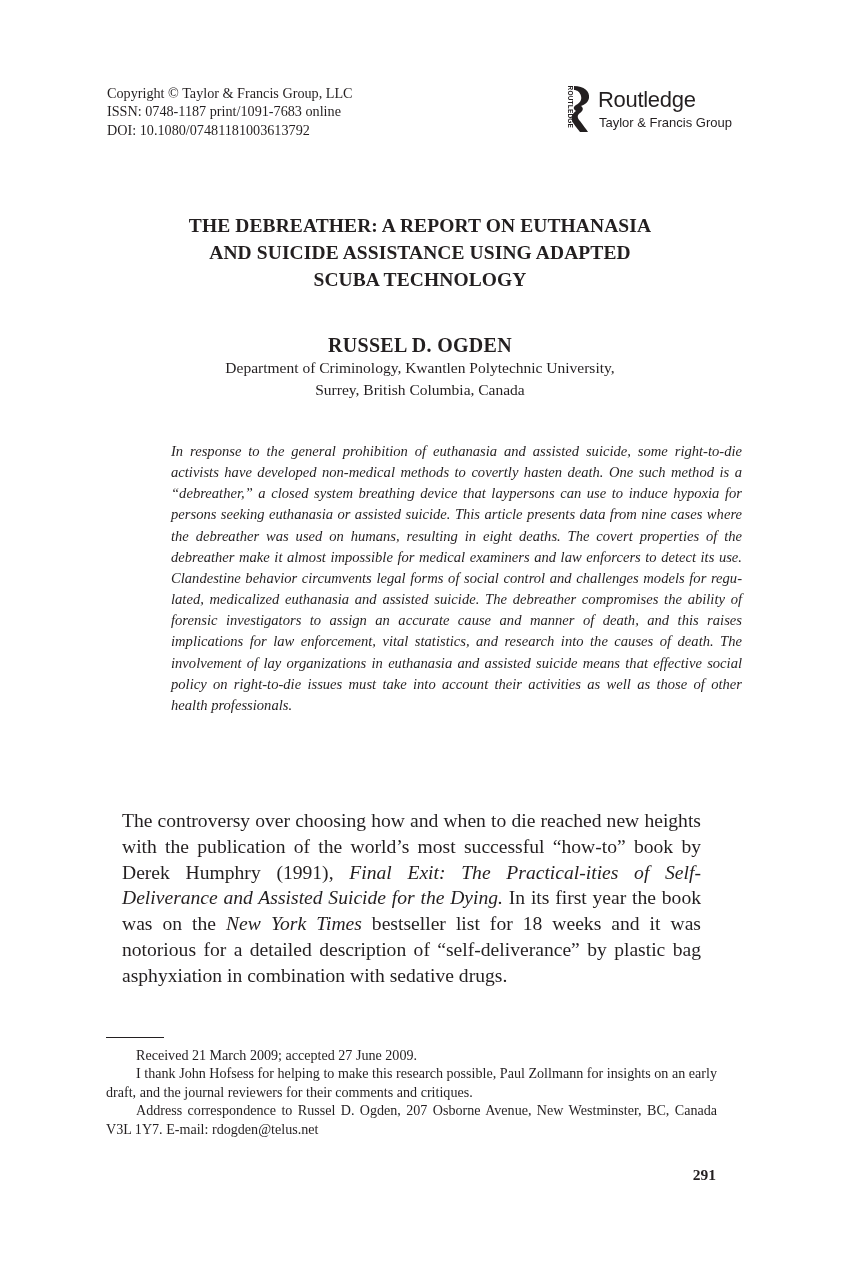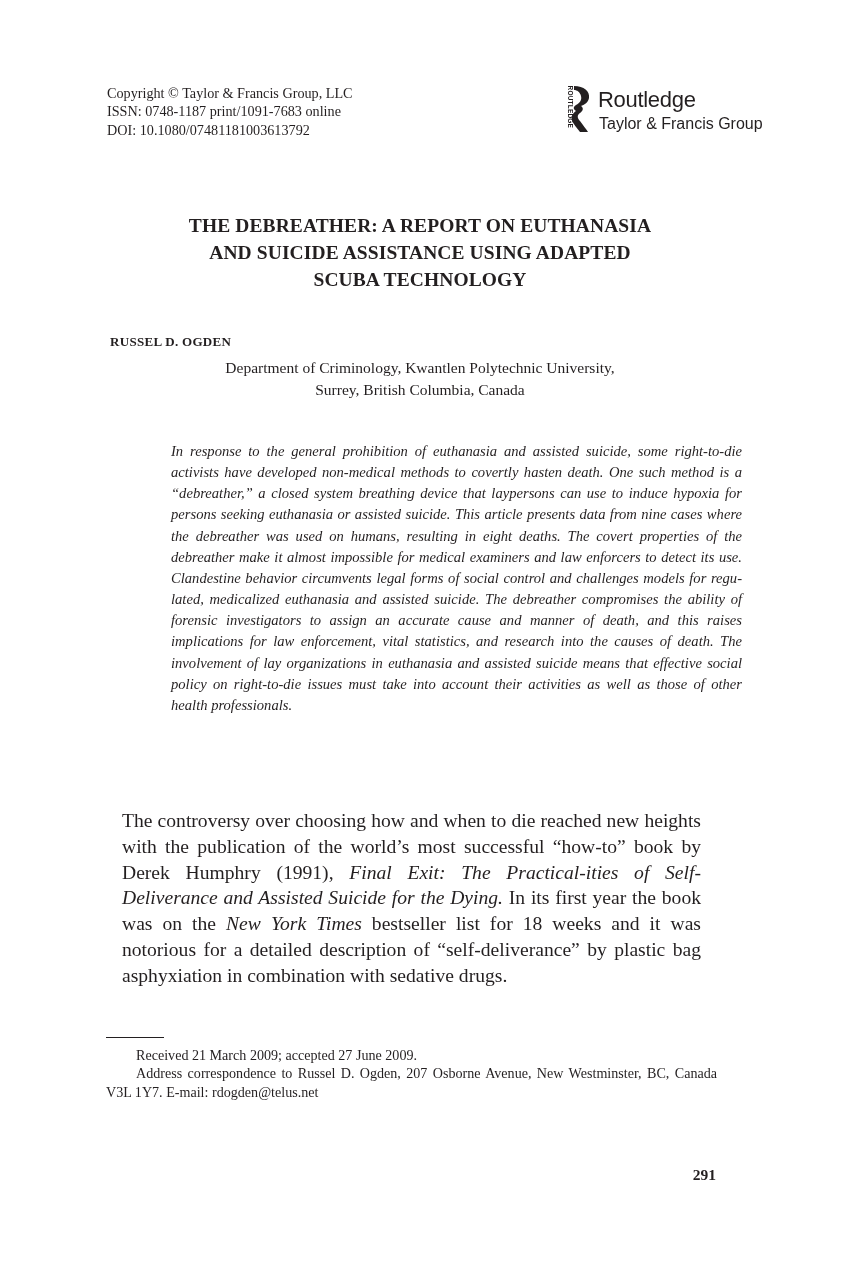--- a/index.html
+++ b/index.html
@@ -23,32 +23,32 @@
       font-family: "Liberation Sans", sans-serif; font-size: 6.5px; font-weight: bold;
       transform: rotate(90deg); letter-spacing: 0.2px; color: #231f20;
     }
     .logo-name {
       position: absolute; left: 38px; top: 3px;
       font-family: "Liberation Sans", sans-serif; font-size: 22px; color: #231f20;
       letter-spacing: -0.3px;
     }
     .logo-sub {
       position: absolute; left: 39px; top: 31px;
-      font-family: "Liberation Sans", sans-serif; font-size: 16px; color: #231f20;
+      font-family: "Liberation Sans", sans-serif; font-size: 13px; color: #231f20;
       white-space: nowrap;
       text-align: right;
     }
     .title {
       position: absolute; left: 110px; width: 620px; top: 212px;
       text-align: center; font-weight: bold; font-size: 19.5px; line-height: 27px;
       letter-spacing: 0.1px;
     }
     .author {
       position: absolute; left: 110px; width: 620px; top: 334px;
-      text-align: left; font-weight: bold; font-size: 13px; letter-spacing: 0.3px;
+      text-align: center; font-weight: bold; font-size: 20px; letter-spacing: 0.3px;
     }
     .affil {
       position: absolute; left: 110px; width: 620px; top: 357px;
       text-align: center; font-size: 15.5px; line-height: 22px;
     }
     .abstract {
       position: absolute; left: 143px; width: 571px; top: 441px;
       font-style: italic; font-size: 14.6px; line-height: 21.15px;
       text-align: justify;
       margin-left: 28px;
@@ -110,16 +110,17 @@
 <div class="abstract">In response to the general prohibition of euthanasia and assisted suicide, some right-to-die activists have developed non-medical methods to covertly hasten death. One such method is a “debreather,” a closed system breathing device that laypersons can use to induce hypoxia for persons seeking euthanasia or assisted suicide. This article presents data from nine cases where the debreather was used on humans, resulting in eight deaths. The covert properties of the debreather make it almost impossible for medical examiners and law enforcers to detect its use. Clandestine behavior circumvents legal forms of social control and challenges models for regu-lated, medicalized euthanasia and assisted suicide. The debreather compromises the ability of forensic investigators to assign an accurate cause and manner of death, and this raises implications for law enforcement, vital statistics, and research into the causes of death. The involvement of lay organizations in euthanasia and assisted suicide means that effective social policy on right-to-die issues must take into account their activities as well as those of other health professionals.</div>
 
 <div class="body-text">
   <p><span>The controversy over choosing how and when to die reached new heights with the publication of the world’s most successful “how-to” book by Derek Humphry (1991), </span><i>Final Exit: The Practical-ities of Self-Deliverance and Assisted Suicide for the Dying.</i><span> In its first year the book was on the </span><i>New York Times</i><span> bestseller list for 18 weeks and it was notorious for a detailed description of “self-deliverance” by plastic bag asphyxiation in combination with sedative drugs.</span></p>
 </div>
 
 <div class="fn-rule"></div>
 
 <div class="footnotes">
   <p>Received 21 March 2009; accepted 27 June 2009.</p>
+  <p>I thank John Hofsess for helping to make this research possible, Paul Zollmann for insights on an early draft, and the journal reviewers for their comments and critiques.</p>
   <p>Address correspondence to Russel D. Ogden, 207 Osborne Avenue, New Westminster, BC, Canada V3L 1Y7. E-mail: rdogden@telus.net</p>
 </div>
 
 <div class="page-number">291</div>
 
 </body></html>

